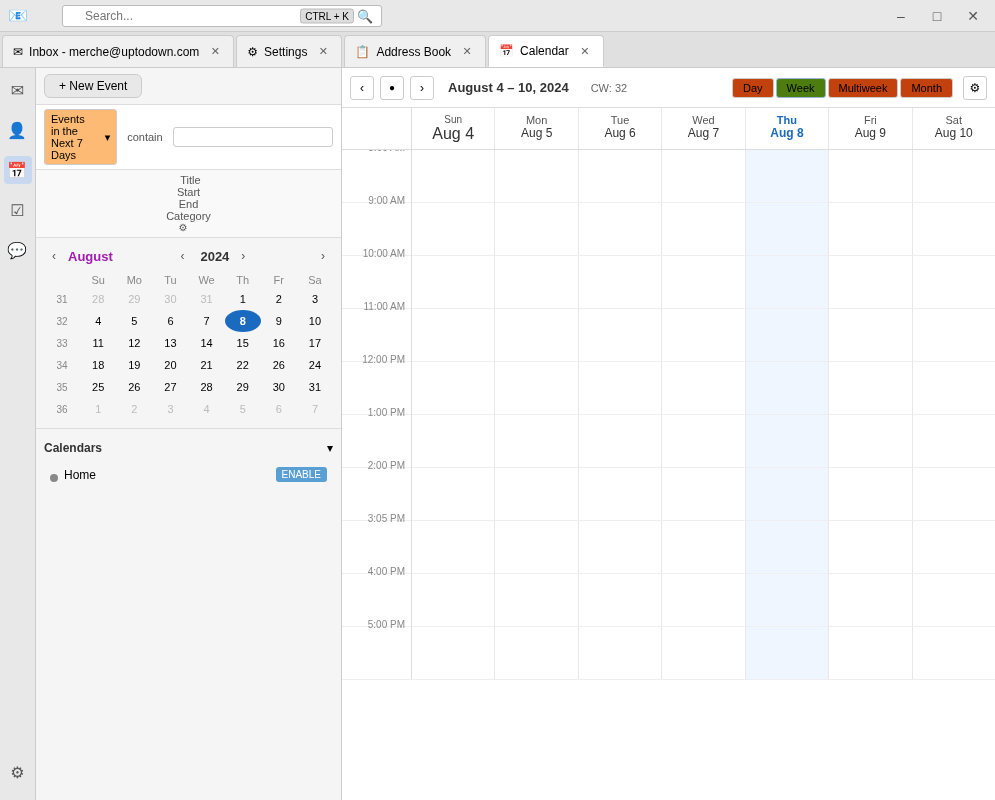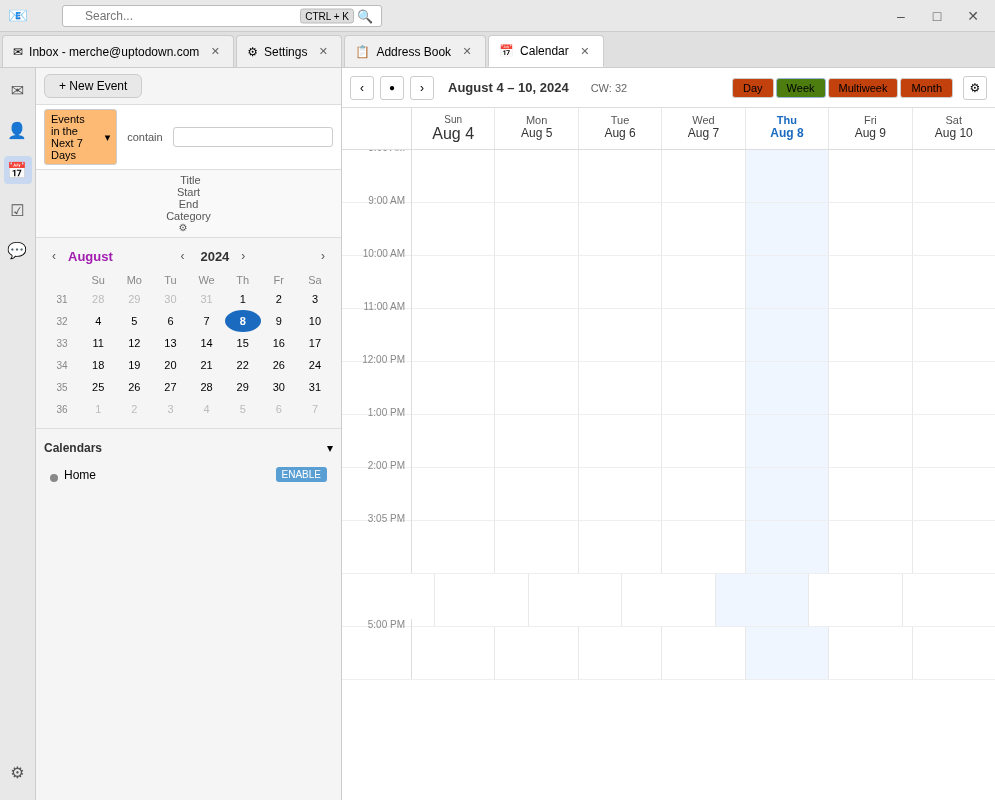--- a/index.html
+++ b/index.html
@@ -405,20 +405,21 @@
               <div class="time-label">3:05 PM</div>
               <div class="day-cell"></div>
               <div class="day-cell"></div>
               <div class="day-cell"></div>
               <div class="day-cell"></div>
               <div class="day-cell today-col"></div>
               <div class="day-cell"></div>
               <div class="day-cell" style="border-right: none;"></div>
             </div>
             <div class="time-row">
+              <div class="time-label">4:00 PM</div>
               <div class="day-cell"></div>
               <div class="day-cell"></div>
               <div class="day-cell"></div>
               <div class="day-cell"></div>
               <div class="day-cell today-col"></div>
               <div class="day-cell"></div>
               <div class="day-cell" style="border-right: none;"></div>
             </div>
             <div class="time-row">
               <div class="time-label">5:00 PM</div>

